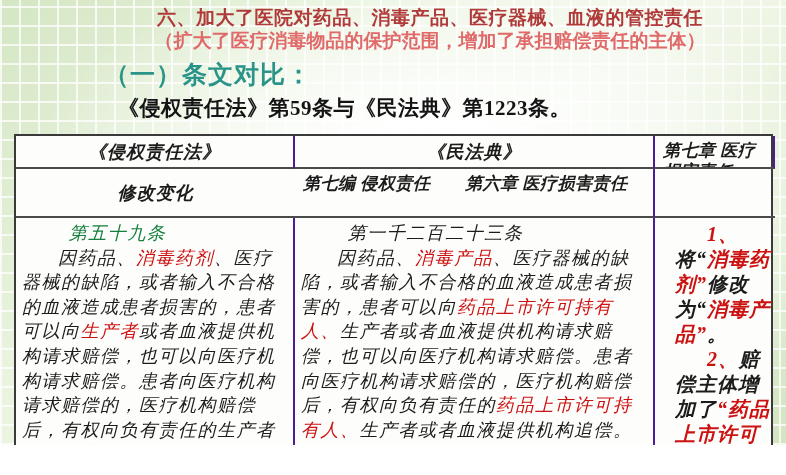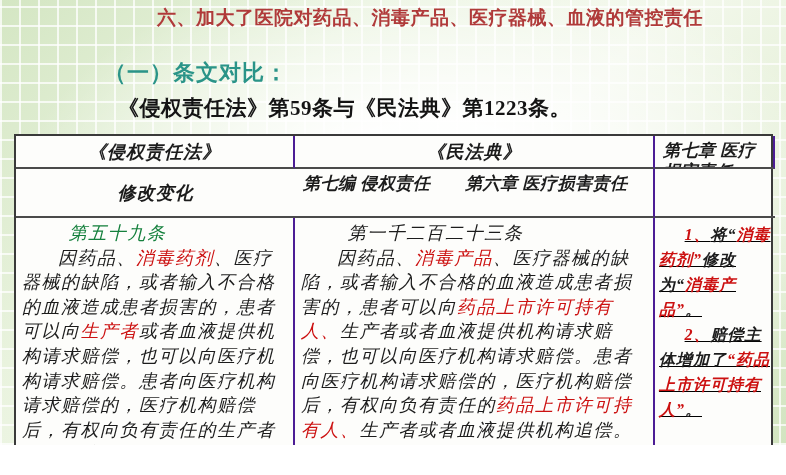--- a/index.html
+++ b/index.html
@@ -19,21 +19,21 @@
     position:absolute;left:110px;top:6px;width:640px;
     text-align:center;font-size:19px;font-weight:bold;line-height:23px;
     letter-spacing:0.5px;
   }
   .title2{
     position:absolute;left:100px;top:29px;width:660px;
     text-align:center;font-size:19px;font-weight:bold;line-height:23px;
   }
   .section-heading{
     position:absolute;left:104px;top:58px;
-    font-size:22px;font-weight:bold;letter-spacing:1px;
+    font-size:25px;font-weight:bold;letter-spacing:1px;
   }
   .intro-line{
     position:absolute;left:118px;top:94px;
     font-family:"Liberation Serif", serif;
     font-size:21px;font-weight:bold;letter-spacing:0.5px;
   }
   .cmp-table{
     position:absolute;left:14px;top:134px;width:759px;height:328px;
     display:grid;
     grid-template-columns:279px 360px 120px;
@@ -60,39 +60,40 @@
     font-size:17px;font-weight:bold;
     padding:4px 6px 0 8px;line-height:21px;letter-spacing:0.5px;
   }
   .body-cell{
     font-size:18px;line-height:24.6px;letter-spacing:1.5px;
     padding:3px 4px 0 6px;
   }
   .body-title{text-indent:2.6em;}
   .body-para{text-indent:2em;margin:0;}
   .note-cell{
-    font-size:16px;line-height:25px;letter-spacing:1px;
-    padding:4px 3px 0 4px;font-weight:bold;text-decoration:underline;
+    font-size:20px;line-height:25px;letter-spacing:1px;
+    padding:4px 3px 0 20px;font-weight:bold;
   }
   .note-para{text-indent:1.6em;margin:0;}
   .run-red{color:#cc1111;}
   .run-black{color:#1c1c1c;}
   .window-bottom{
     position:absolute;left:0;top:466px;width:786px;height:9px;
     background:linear-gradient(#eceef0,#f6f7f8);
     border-top:2px solid #b9bfc8;
     border-radius:0 0 9px 9px;
   }
 </style>
 </head>
 <body>
 
 <div class="stage">
 
   <div class="title1" style="color: rgb(176, 58, 58);">六、加大了医院对药品、消毒产品、医疗器械、血液的管控责任</div>
+  <div class="title2" style="color: rgb(224, 106, 106);">（扩大了医疗消毒物品的保护范围，增加了承担赔偿责任的主体）</div>
   <div class="section-heading" style="color: rgb(42, 148, 136);">（一）条文对比：</div>
   <div class="intro-line" style="color: rgb(20, 20, 20);">《侵权责任法》第59条与《民法典》第1223条。</div>
 
   <div class="cmp-table">
 
     <div class="cell hdr" style="color: rgb(28, 28, 28);">《侵权责任法》</div>
     <div class="cell hdr" style="color: rgb(28, 28, 28);">《民法典》</div>
     <div class="cell chapter" style="color: rgb(28, 28, 28);">第七章 医疗损害责任</div>
 
     <div class="cell hdr last-col" style="color: rgb(28, 28, 28);">修改变化</div>

